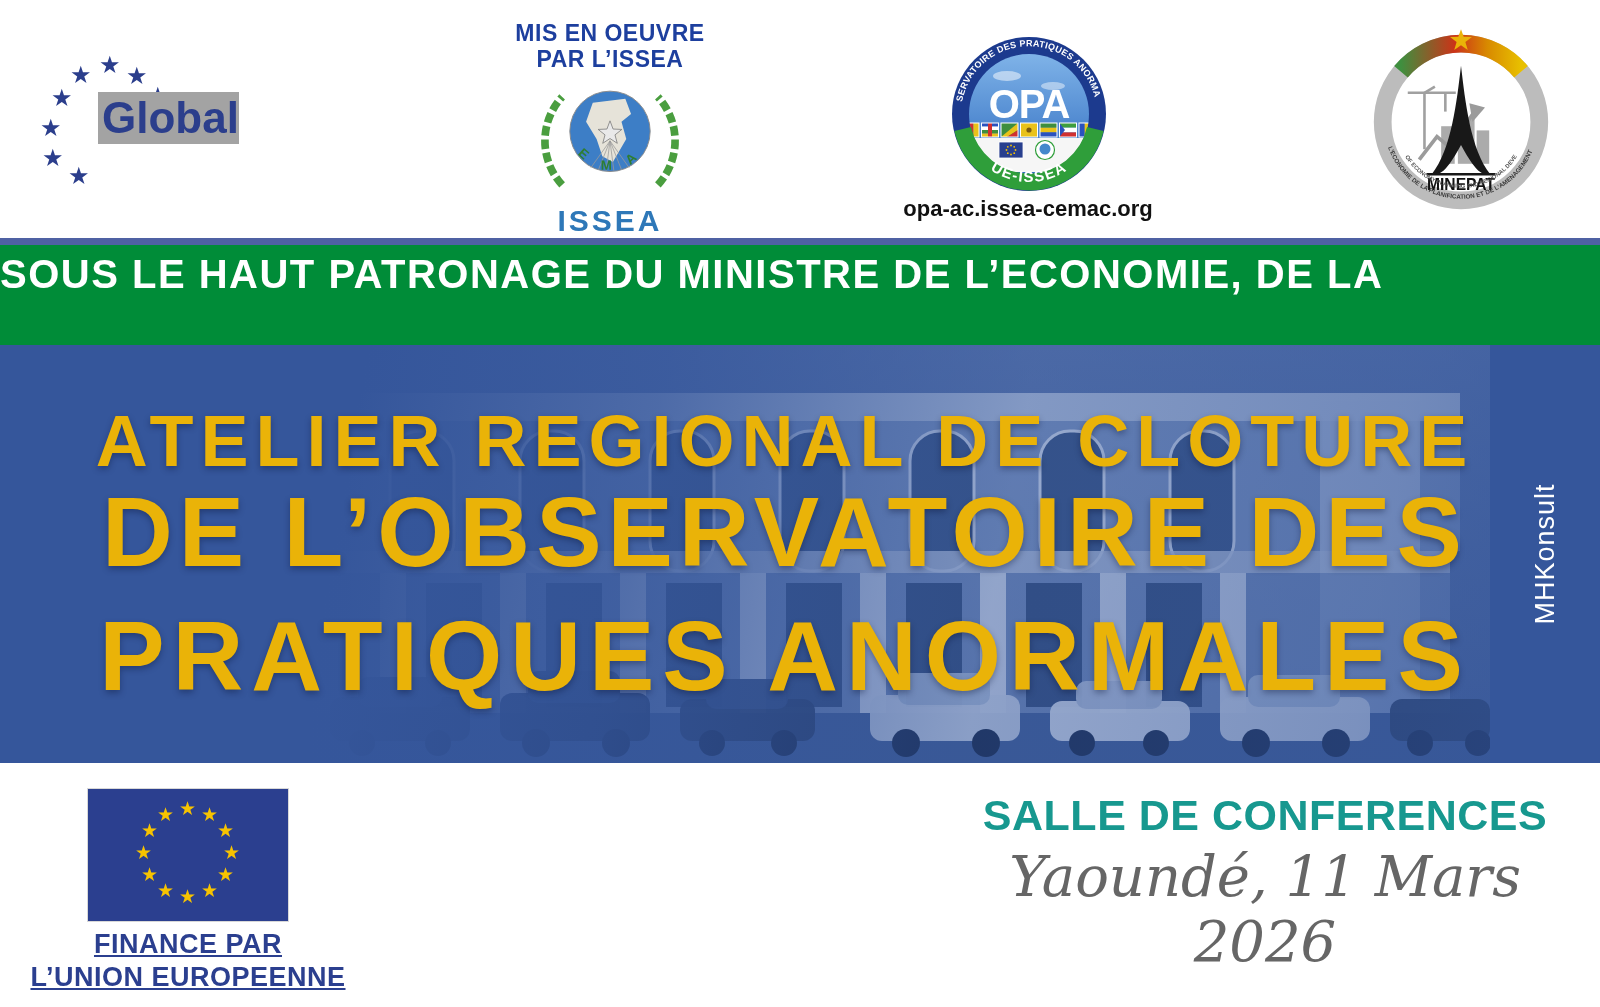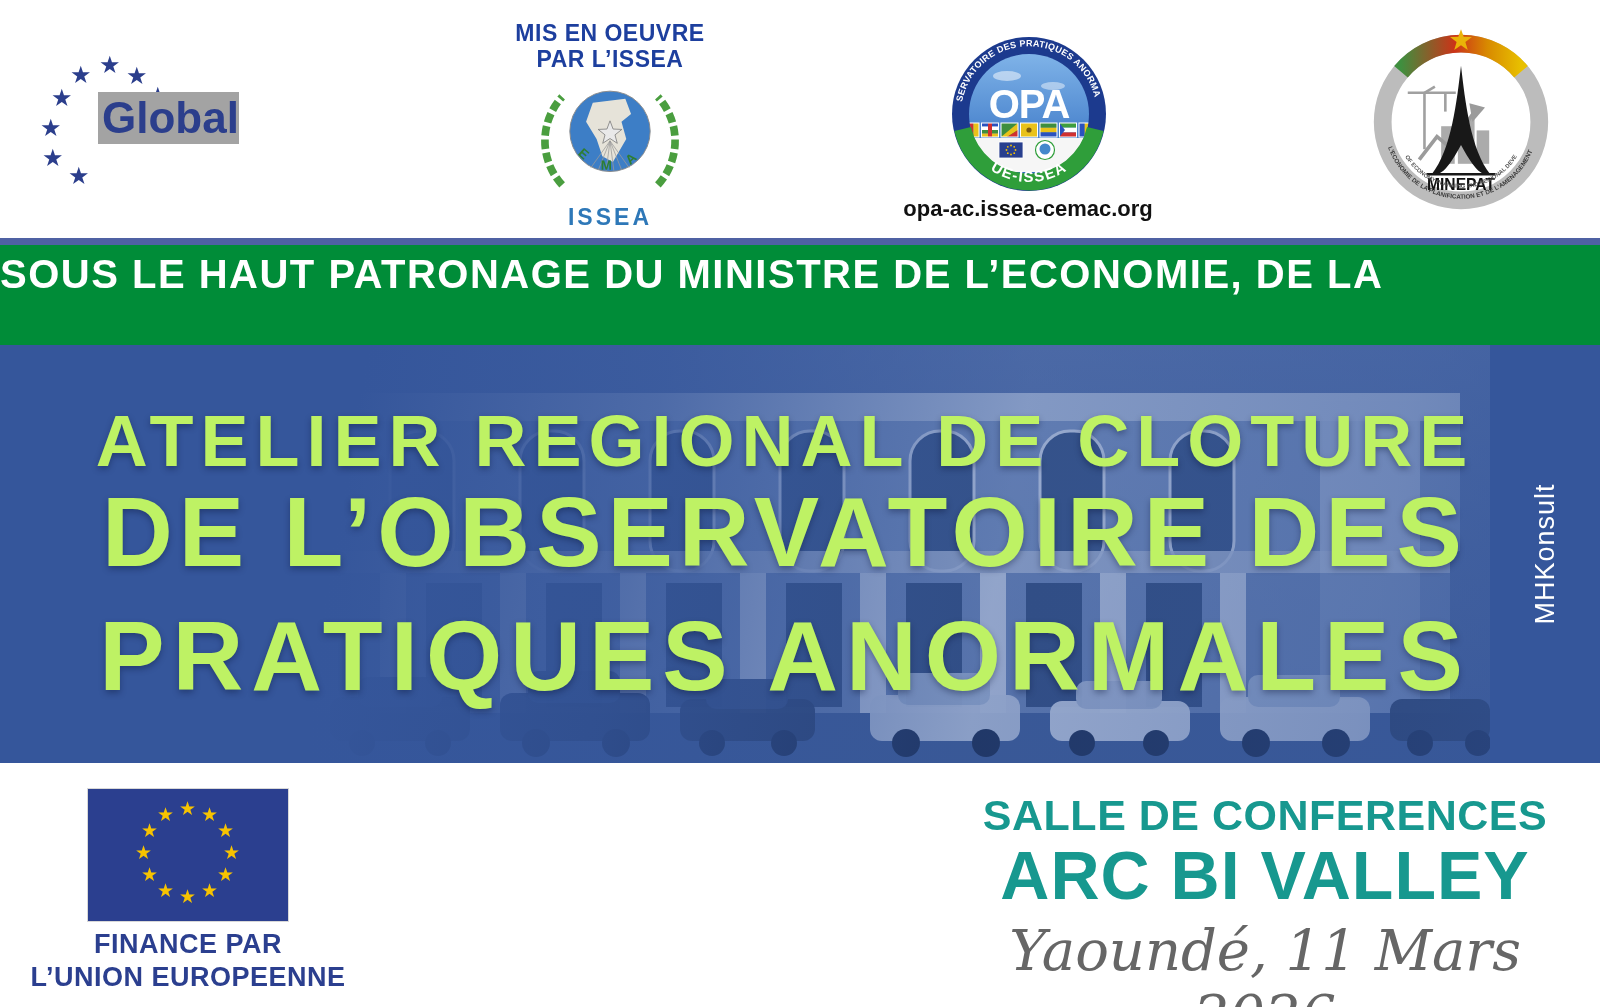--- a/index.html
+++ b/index.html
@@ -18,57 +18,57 @@
   .gg-star:nth-of-type(4){left:11px;top:46px;}
   .gg-star:nth-of-type(5){left:107px;top:44px;}
   .gg-star:nth-of-type(6){left:0px;top:76px;}
   .gg-star:nth-of-type(7){left:2px;top:106px;}
   .gg-star:nth-of-type(8){left:28px;top:124px;}
   .gg-text { position:absolute; left:58px; top:52px; font-size:44px; font-weight:bold; color:#2b3e8c; line-height:52px; background:#a3a3a3; padding-left:4px; }
 
   
   .issea { position:absolute; left:485px; top:20px; width:250px; text-align:center; }
   .issea-caption { font-size:23px; font-weight:bold; color:#1d3f9e; line-height:26px; letter-spacing:0.5px;text-align:center; }
-  .issea-name { font-size:23px; font-weight:bold; color:#2e78b8; letter-spacing:3px; margin-top:-6px; }
+  .issea-name { font-size:30px; font-weight:bold; color:#2e78b8; letter-spacing:3px; margin-top:-6px; }
 
   
   .opa { position:absolute; left:949px; top:34px; width:160px; }
   .opa-url { position:absolute; left:878px; top:196px; width:300px; text-align:center; font-size:22px; font-weight:bold; color:#111; }
 
   
   .minepat { position:absolute; left:1372px; top:26px; width:178px; }
 
   
   .divider { position:absolute; left:0; top:238px; width:1600px; height:7px; background:#4f61a3; }
   .patronage { position:absolute; left:0; top:245px; width:1600px; height:100px; background:#008c38; color:#fff; text-align:left; padding-top:7px; }
   .patronage div { font-size:40px; font-weight:bold; letter-spacing:1.5px; line-height:45px; }
 
   
   .hero { position:absolute; left:0; top:345px; width:1600px; height:418px; background:#35569b; overflow:hidden; }
   .hero-photo { position:absolute; left:310px; top:0; z-index:1; }
   .hero-overlay { position:absolute; inset:0; z-index:2;
     background:linear-gradient(100deg,#35569b 0%,#35569b 22%,rgba(53,86,155,.82) 40%,rgba(53,86,155,.42) 62%,rgba(53,86,155,.55) 85%,rgba(53,86,155,.72) 100%); }
   .hero-strip { position:absolute; right:0; top:0; bottom:0; width:110px; background:#35569b; z-index:3; }
   .watermark { position:absolute; left:50%; top:50%; transform:translate(-50%,-50%) rotate(-90deg); color:#fff; font-size:27px; font-weight:400; letter-spacing:1px; white-space:nowrap; }
-  .hero-title { position:absolute; left:0; right:110px; top:0; bottom:0; z-index:4; display:flex; flex-direction:column; justify-content:center; align-items:center; padding-left:80px; color:#bef264; text-shadow:0 3px 6px rgba(5,15,45,.35); }
+  .hero-title { position:absolute; left:0; right:110px; top:0; bottom:0; z-index:4; display:flex; flex-direction:column; justify-content:center; align-items:center; padding-left:80px; color:#eab308; text-shadow:0 3px 6px rgba(5,15,45,.35); }
   .hero-title .t1 { font-size:72px; font-weight:bold; letter-spacing:7px; line-height:80px; }
   .hero-title .t2 { font-size:98px; font-weight:bold; letter-spacing:6px; line-height:102px; }
   .hero-title .t3 { font-size:98px; font-weight:bold; letter-spacing:8px; line-height:102px;margin-top:22px; }
 
   
   .footer { position:absolute; left:0; top:763px; width:1600px; height:244px; background:#fff; }
   .eu-flag { position:absolute; left:88px; top:26px; width:200px; height:132px; background:#2b3f8f; box-shadow:0 0 0 1px #d8d8d8; }
   .eu-star { position:absolute; font-size:19px; line-height:19px; color:#f7c300; }
   .eu-star:nth-of-type(1){left:91px;top:10px;} .eu-star:nth-of-type(2){left:113px;top:16px;}
   .eu-star:nth-of-type(3){left:129px;top:32px;} .eu-star:nth-of-type(4){left:135px;top:54px;}
   .eu-star:nth-of-type(5){left:129px;top:76px;} .eu-star:nth-of-type(6){left:113px;top:92px;}
   .eu-star:nth-of-type(7){left:91px;top:98px;} .eu-star:nth-of-type(8){left:69px;top:92px;}
   .eu-star:nth-of-type(9){left:53px;top:76px;} .eu-star:nth-of-type(10){left:47px;top:54px;}
   .eu-star:nth-of-type(11){left:53px;top:32px;} .eu-star:nth-of-type(12){left:69px;top:16px;}
-  .eu-caption { position:absolute; left:18px; top:165px; width:340px; text-align:center; font-size:27px; font-weight:bold; color:#2b3f8f; line-height:33px; letter-spacing:0.5px; }
+  .eu-caption { position:absolute; left:18px; top:165px; width:340px; text-align:center; font-size:27px; font-weight:bold; color:#2b3f8f; line-height:33px; letter-spacing:0.5px;text-decoration:underline; }
   .venue { position:absolute; right:45px; top:28px; width:580px; text-align:center; }
   .venue-room { font-size:43px; font-weight:bold; color:#17988f; letter-spacing:0.5px; }
   .venue-hall { font-size:68px; font-weight:bold; color:#17988f; letter-spacing:1px; margin-top:-4px; }
   .venue-date { font-family:"DejaVu Serif", serif; font-style:italic; font-size:56px; color:#666; margin-top:4px; }
 
   svg text { font-family:"Liberation Sans", sans-serif; }
 </style>
 </head>
 <body>
 
@@ -366,18 +366,17 @@
       <span class="eu-star">★</span>
       <span class="eu-star">★</span>
       <span class="eu-star">★</span>
     </div>
     <div class="eu-caption">
       <div>FINANCE PAR</div>
       <div>L’UNION EUROPEENNE</div>
     </div>
     <div class="venue">
       <div class="venue-room">SALLE DE CONFERENCES</div>
-      <div class="venue-hall">ARC BI VALLEY</div>
       <div class="venue-date">Yaoundé, 11 Mars 2026</div>
     </div>
   </div>
 
 </div>
 
 </body></html>

